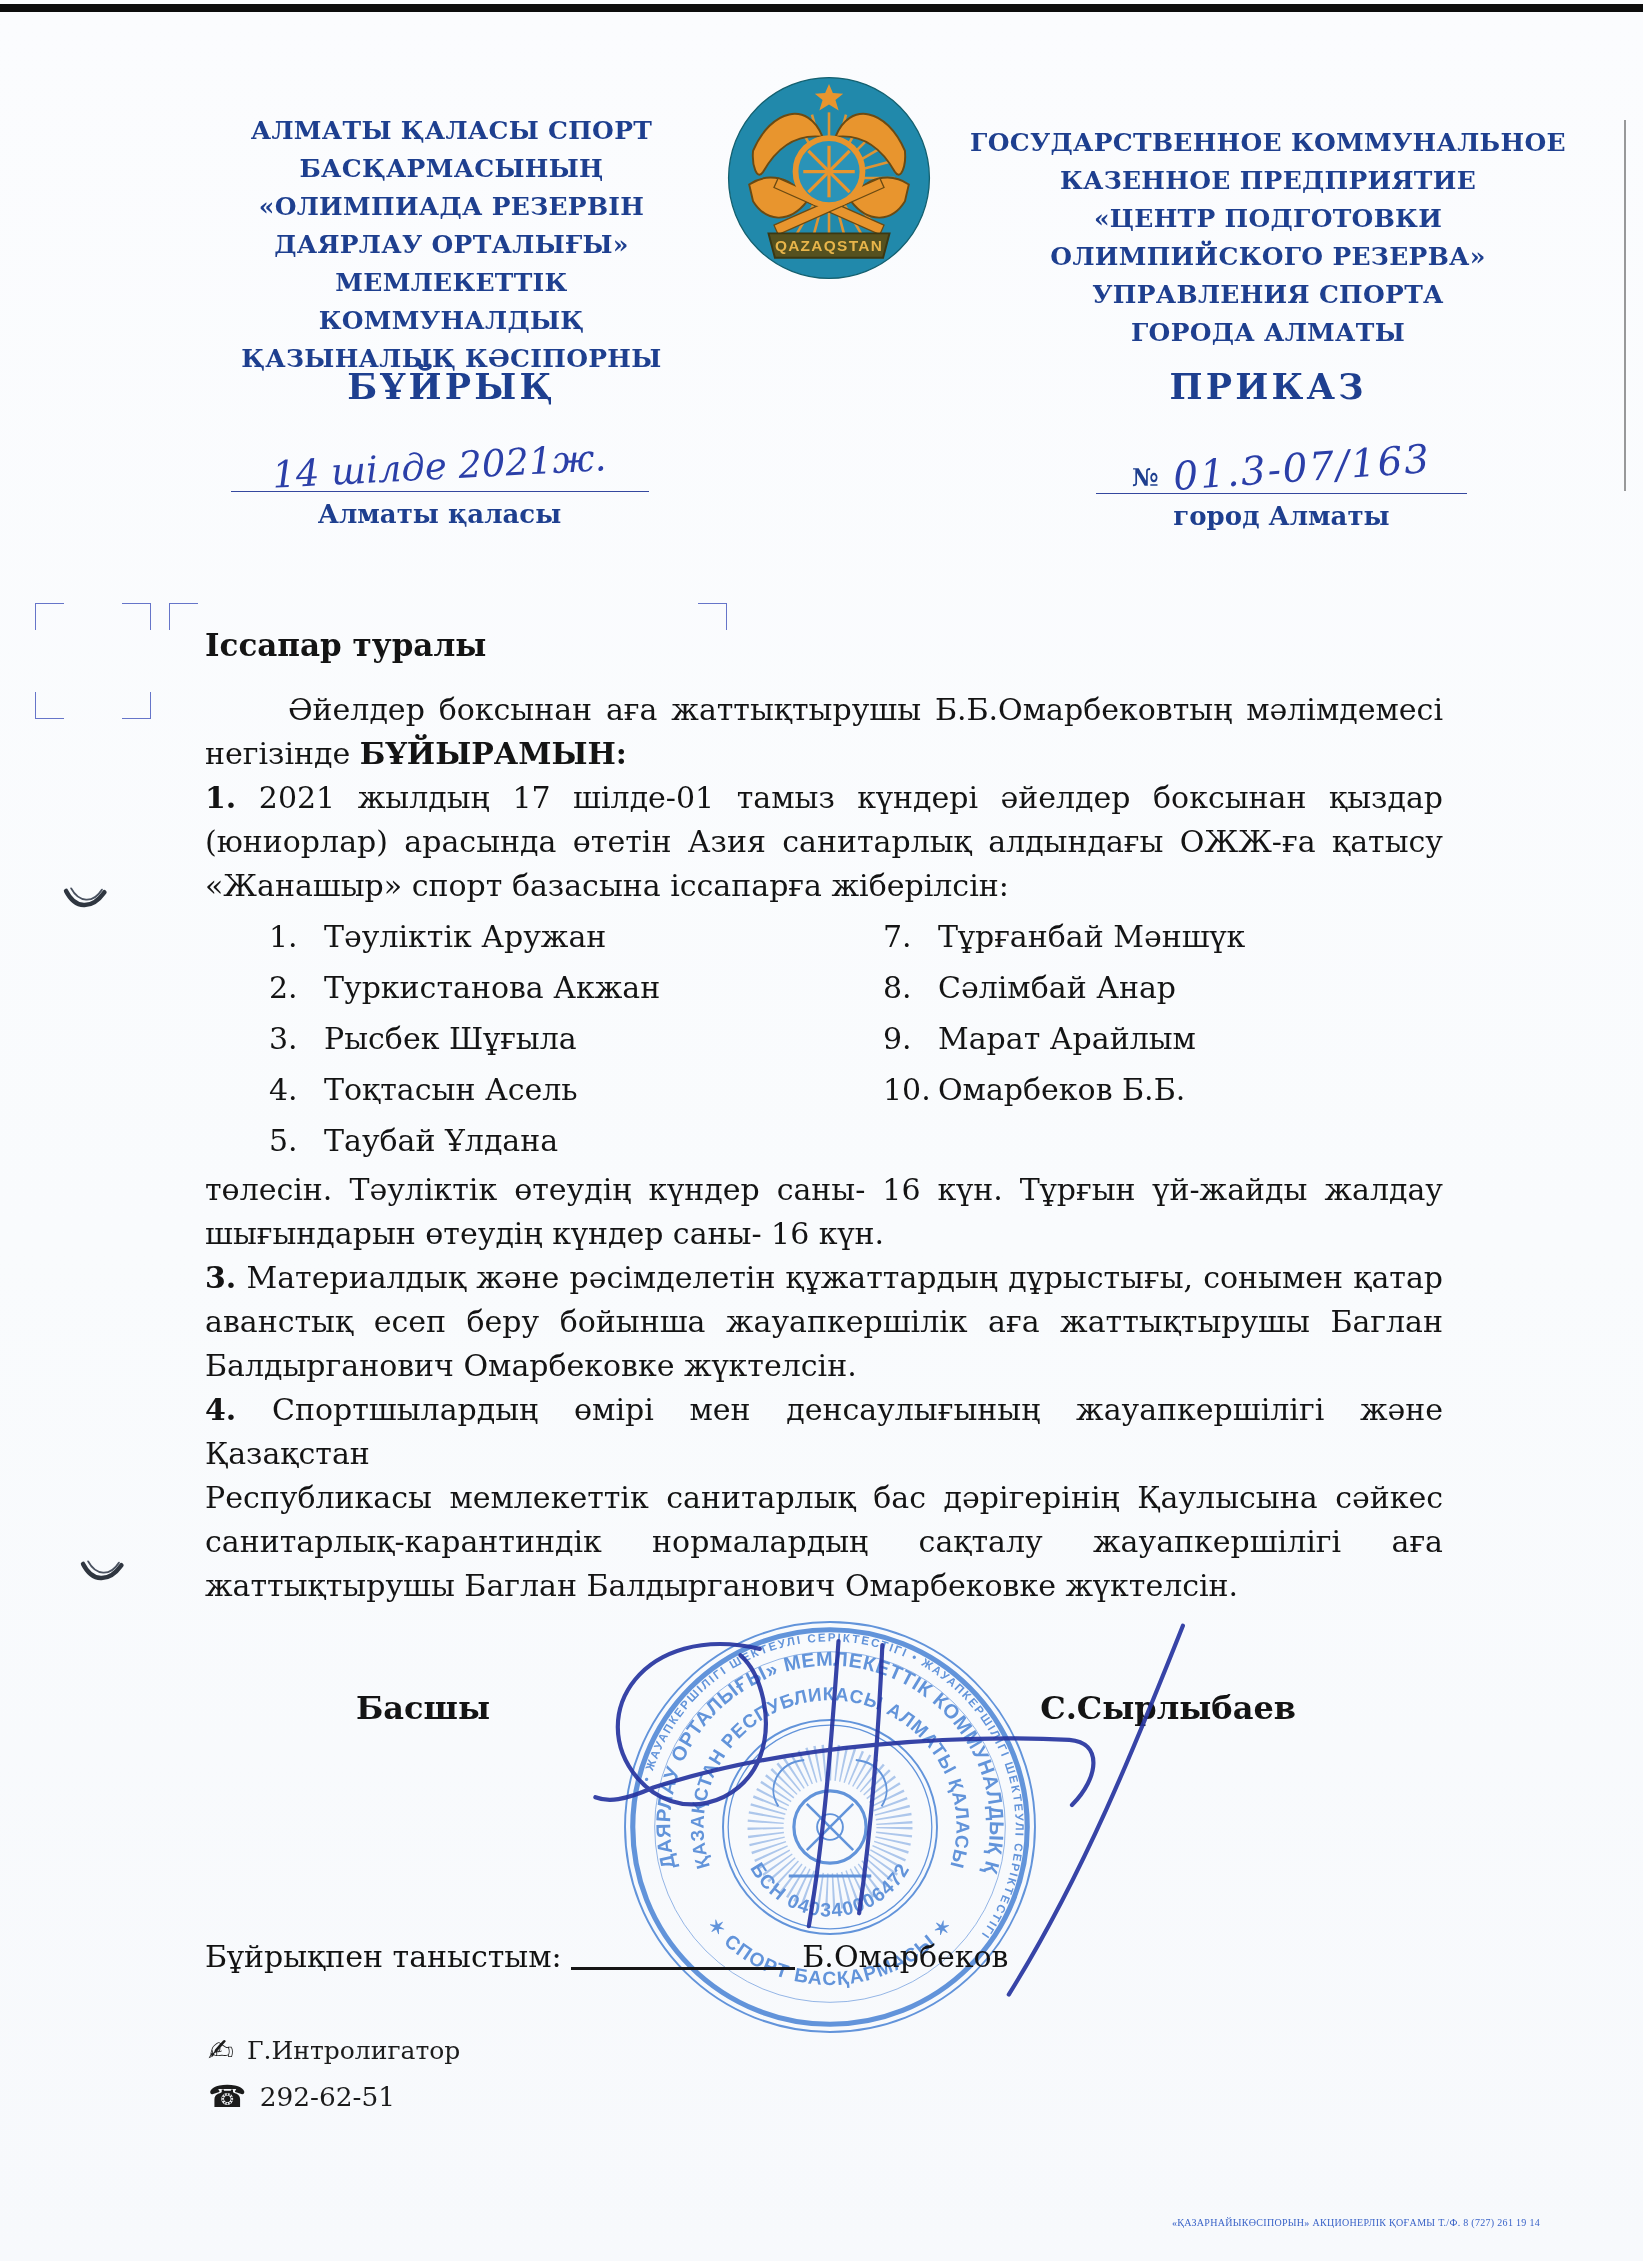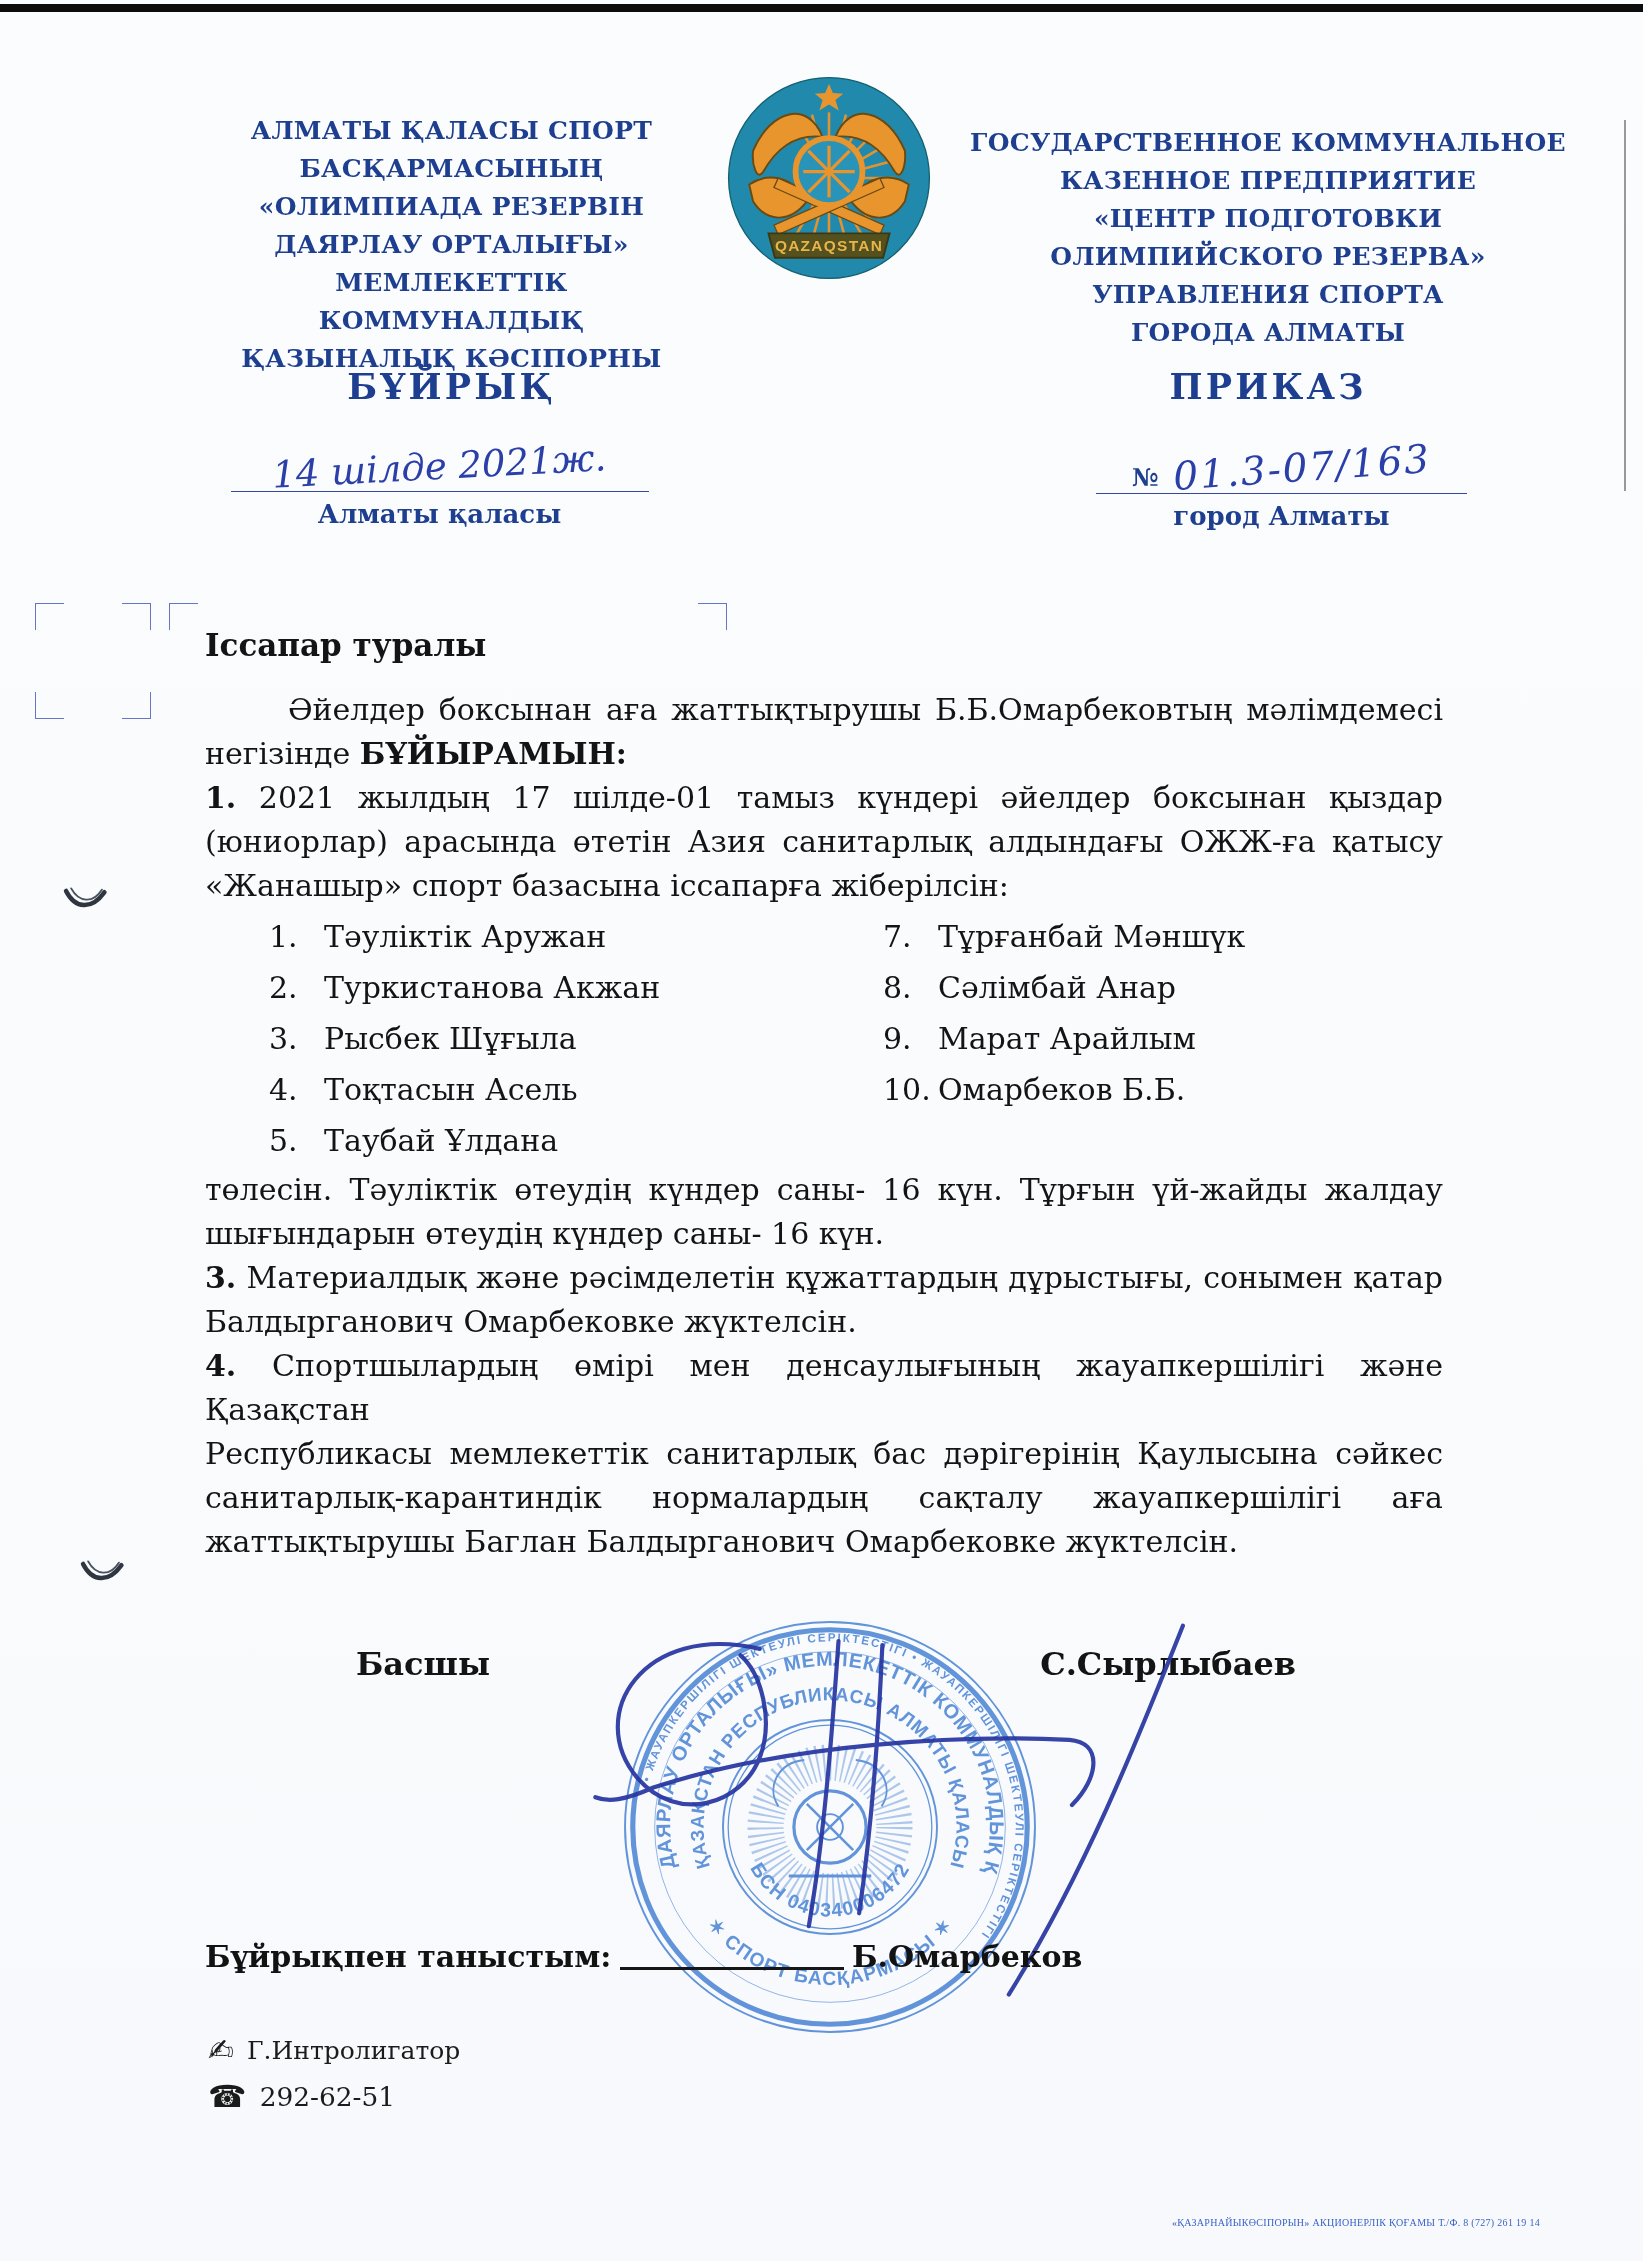--- a/index.html
+++ b/index.html
@@ -47,21 +47,21 @@
   .jl b{font-weight:bold;}
   .athletes{display:flex;padding-left:64px;margin:3.9px 0 1.3px 0;}
   .acol-l{width:614px;}
   .arow{display:flex;line-height:51px;}
   .anum{width:55px;}
   .sigrow{display:flex;margin-top:81px;font-weight:bold;font-size:32px;}
   .sig-title{margin-left:151px;}
   .sig-name{margin-left:auto;margin-right:147px;}
   
   .ack{position:absolute;left:205px;top:1935px;z-index:6;display:flex;align-items:flex-end;
-       font-size:30px;font-weight:bold;color:#121212;}
+       font-size:30px;font-weight:normal;color:#121212;}
   .ack-line{width:224px;border-bottom:3.2px solid #161616;height:32px;margin:0 7.7px 3.9px 9px;}
   
   .contact{position:absolute;left:208px;display:flex;align-items:center;color:#1b1b1b;}
   .c1{top:2032px;}
   .c2{top:2078px;}
   .c-icon{font-size:31px;margin-right:13px;font-family:"DejaVu Sans",sans-serif;}
   .c-text{font-size:25px;}
   
   .fineprint{position:absolute;top:2217px;right:104px;font-family:Liberation Serif, serif;
        font-size:10px;color:#3a63c8;letter-spacing:0.3px;}
@@ -222,20 +222,21 @@
             <span class="anum">10.</span>
             <span>Омарбеков Б.Б.</span>
           </div>
       </div>
     </div>
 
     <div class="jl"><span>төлесін. Тәуліктік өтеудің күндер саны- 16 күн. Тұрғын үй-жайды жалдау</span></div>
     <div class="jl last"><span>шығындарын өтеудің күндер саны- 16 күн.</span></div>
 
     <div class="jl"><b>3.</b><span> Материалдық және рәсімделетін құжаттардың дұрыстығы, сонымен қатар</span></div>
+    <div class="jl"><span>аванстық есеп беру бойынша жауапкершілік аға жаттықтырушы Баглан</span></div>
     <div class="jl last"><span>Балдырганович Омарбековке жүктелсін.</span></div>
 
     <div class="jl"><b>4.</b><span> Спортшылардың өмірі мен денсаулығының жауапкершілігі және Қазақстан</span></div>
     <div class="jl"><span>Республикасы мемлекеттік санитарлық бас дәрігерінің Қаулысына сәйкес</span></div>
     <div class="jl"><span>санитарлық-карантиндік нормалардың сақталу жауапкершілігі аға</span></div>
     <div class="jl last"><span>жаттықтырушы Баглан Балдырганович Омарбековке жүктелсін.</span></div>
 
     <div class="sigrow">
       <span class="sig-title">Басшы</span>
       <span class="sig-name">С.Сырлыбаев</span>

